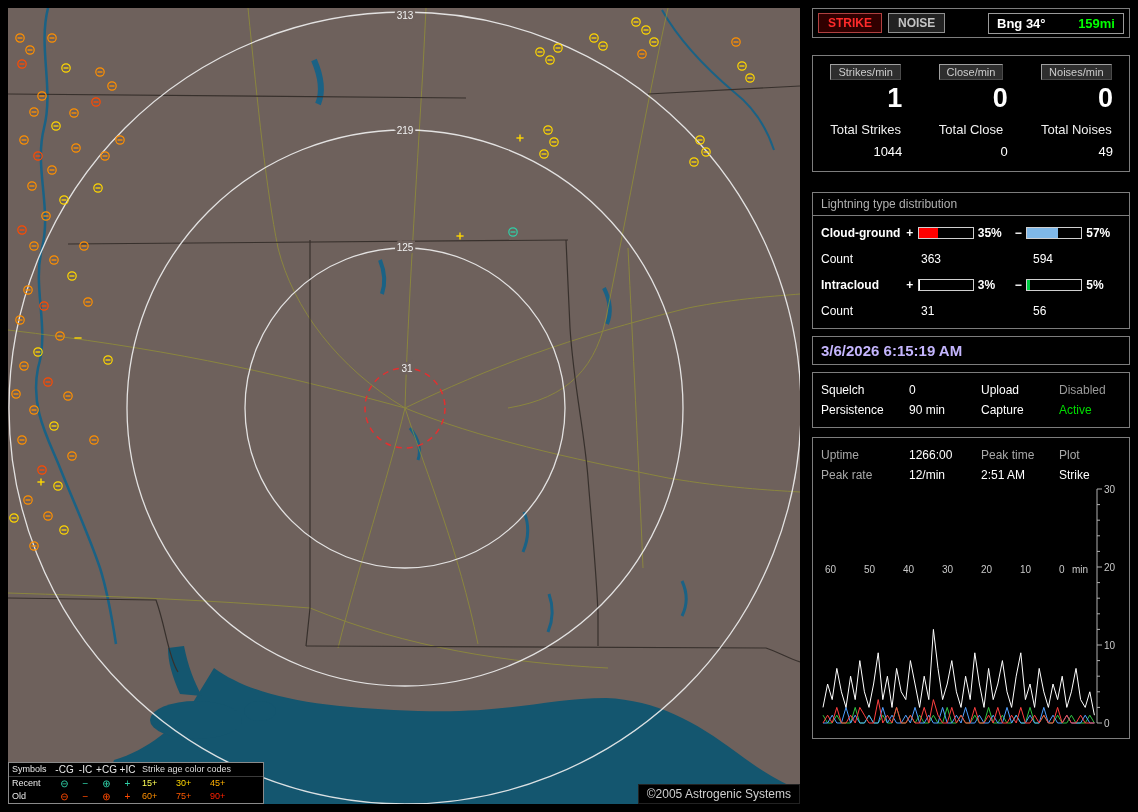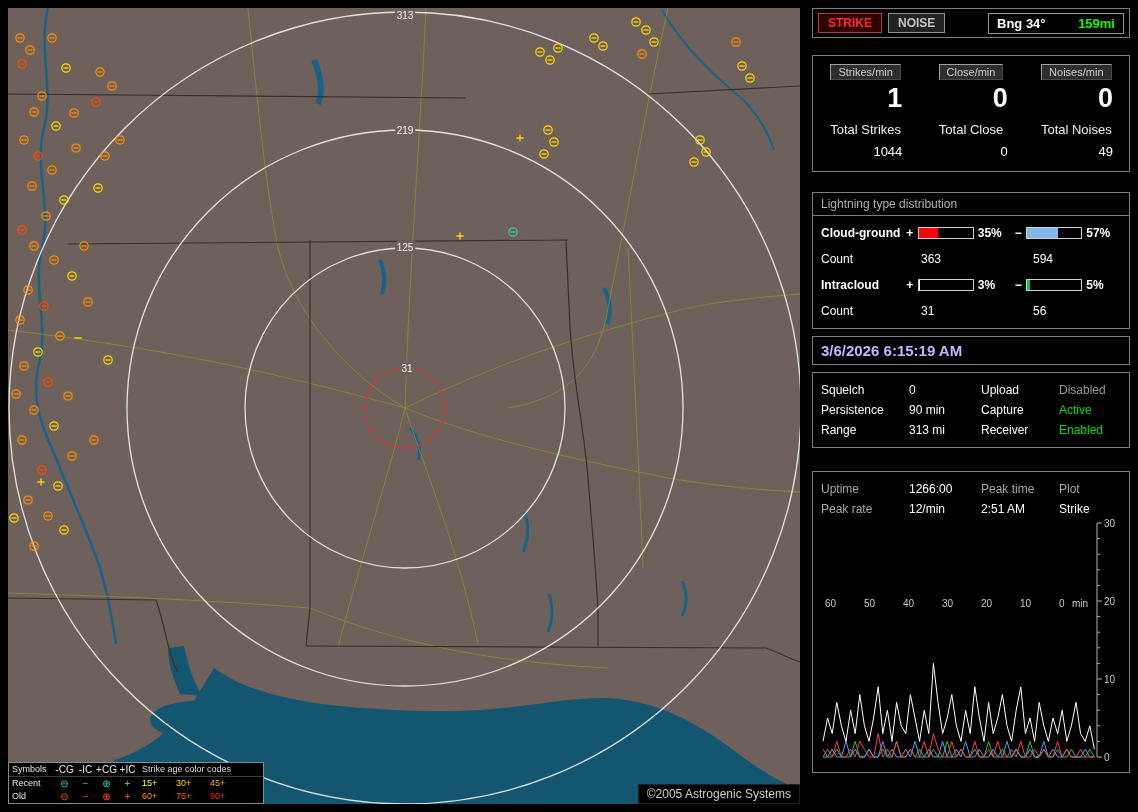--- a/index.html
+++ b/index.html
@@ -44,21 +44,21 @@
   .sign{width:12px;text-align:center;font-weight:bold;}
   .bar{width:56px;height:10px;border:1px solid #d0d0d0;background:#000;margin:0 4px 0 2px;}
   .bar i{display:block;height:100%;}
   .pct{width:36px;font-weight:bold;}
   .cnt-l{width:86px;}
   .cnt1{margin-left:14px;width:98px;}
   .cnt2{margin-left:14px;}
   
   #box-time{margin-bottom:7px;padding:5px 8px;color:#c4b5fd;font-weight:bold;font-size:15px;}
   
-  #box-status{margin-bottom:23px;padding:7px 8px;font-size:12px;color:#fff;}
+  #box-status{margin-bottom:9px;padding:7px 8px;font-size:12px;color:#fff;}
   .st-row{display:grid;grid-template-columns:88px 72px 78px 1fr;line-height:20px;}
   
   #box-stats{padding:7px 8px 4px;font-size:12px;color:#fff;}
   .lbl{color:#a8a8a8;}
   .trend-row{display:grid;grid-template-columns:86px 1fr;margin-top:9px;line-height:18px;}
 </style>
 </head>
 <body>
 
 <div id="map">
@@ -376,26 +376,20 @@
       <span>0</span>
       <span>Upload</span>
       <span style="color: rgb(154, 154, 154);">Disabled</span>
     </div>
     <div class="st-row">
       <span>Persistence</span>
       <span>90 min</span>
       <span>Capture</span>
       <span style="color: rgb(0, 221, 0);">Active</span>
     </div>
-    <div class="st-row">
-      <span>Range</span>
-      <span>313 mi</span>
-      <span>Receiver</span>
-      <span style="color: rgb(0, 221, 0);">Enabled</span>
-    </div>
   </div>
 
   <div id="box-stats" class="pbox">
     <div class="st-row">
       <span class="lbl">Uptime</span>
       <span>1266:00</span>
       <span class="lbl">Peak time</span>
       <span class="lbl">Plot</span>
     </div>
     <div class="st-row">

